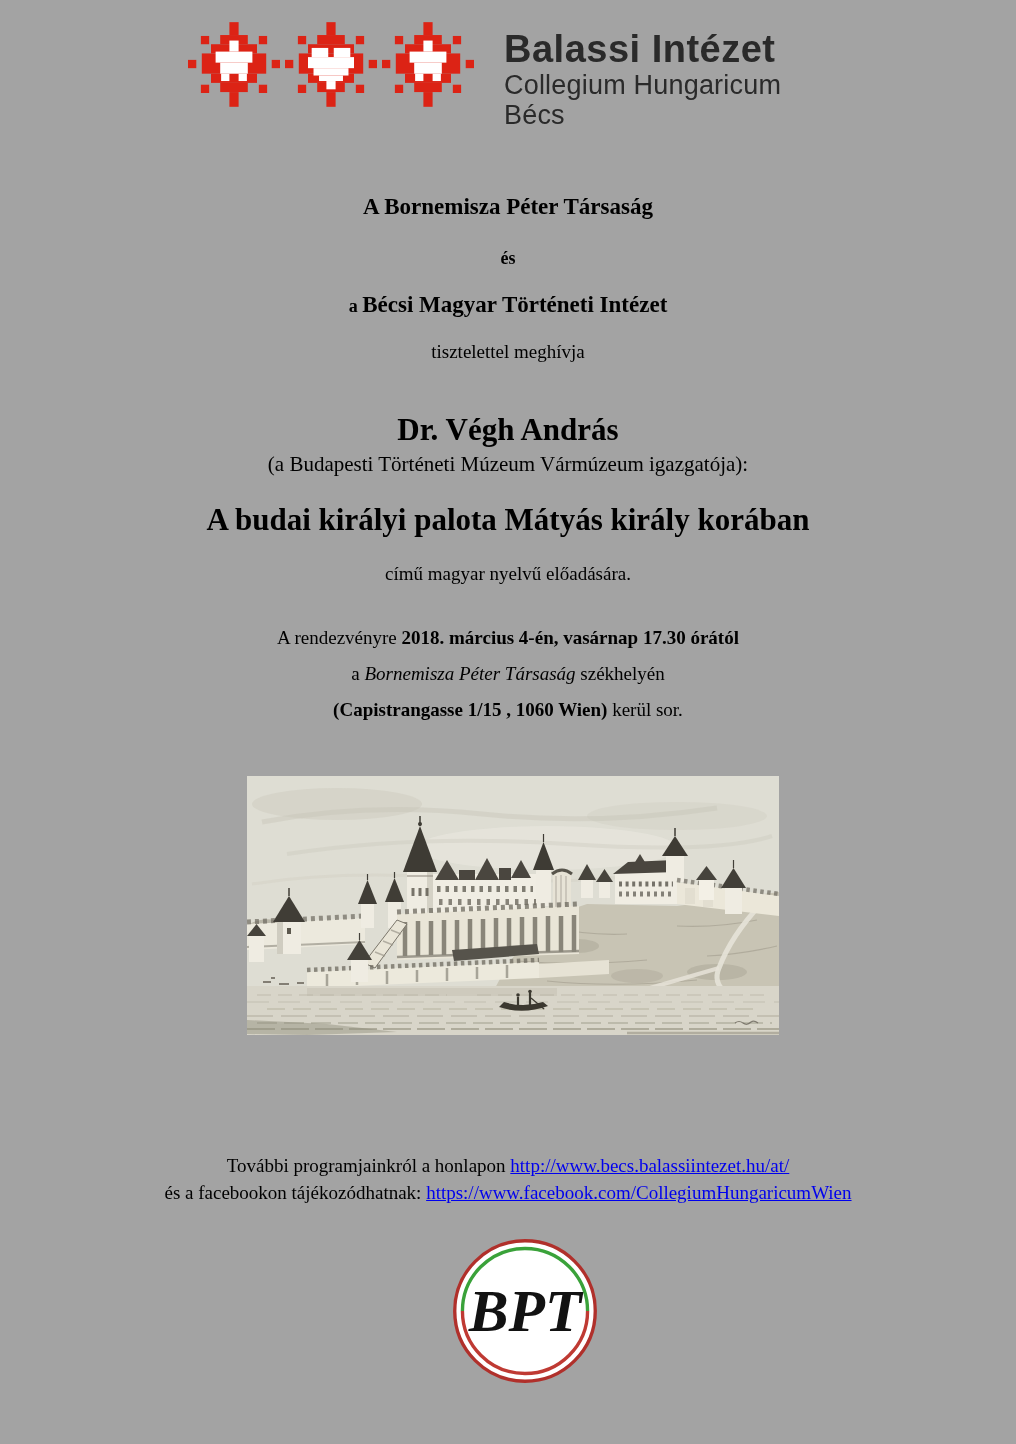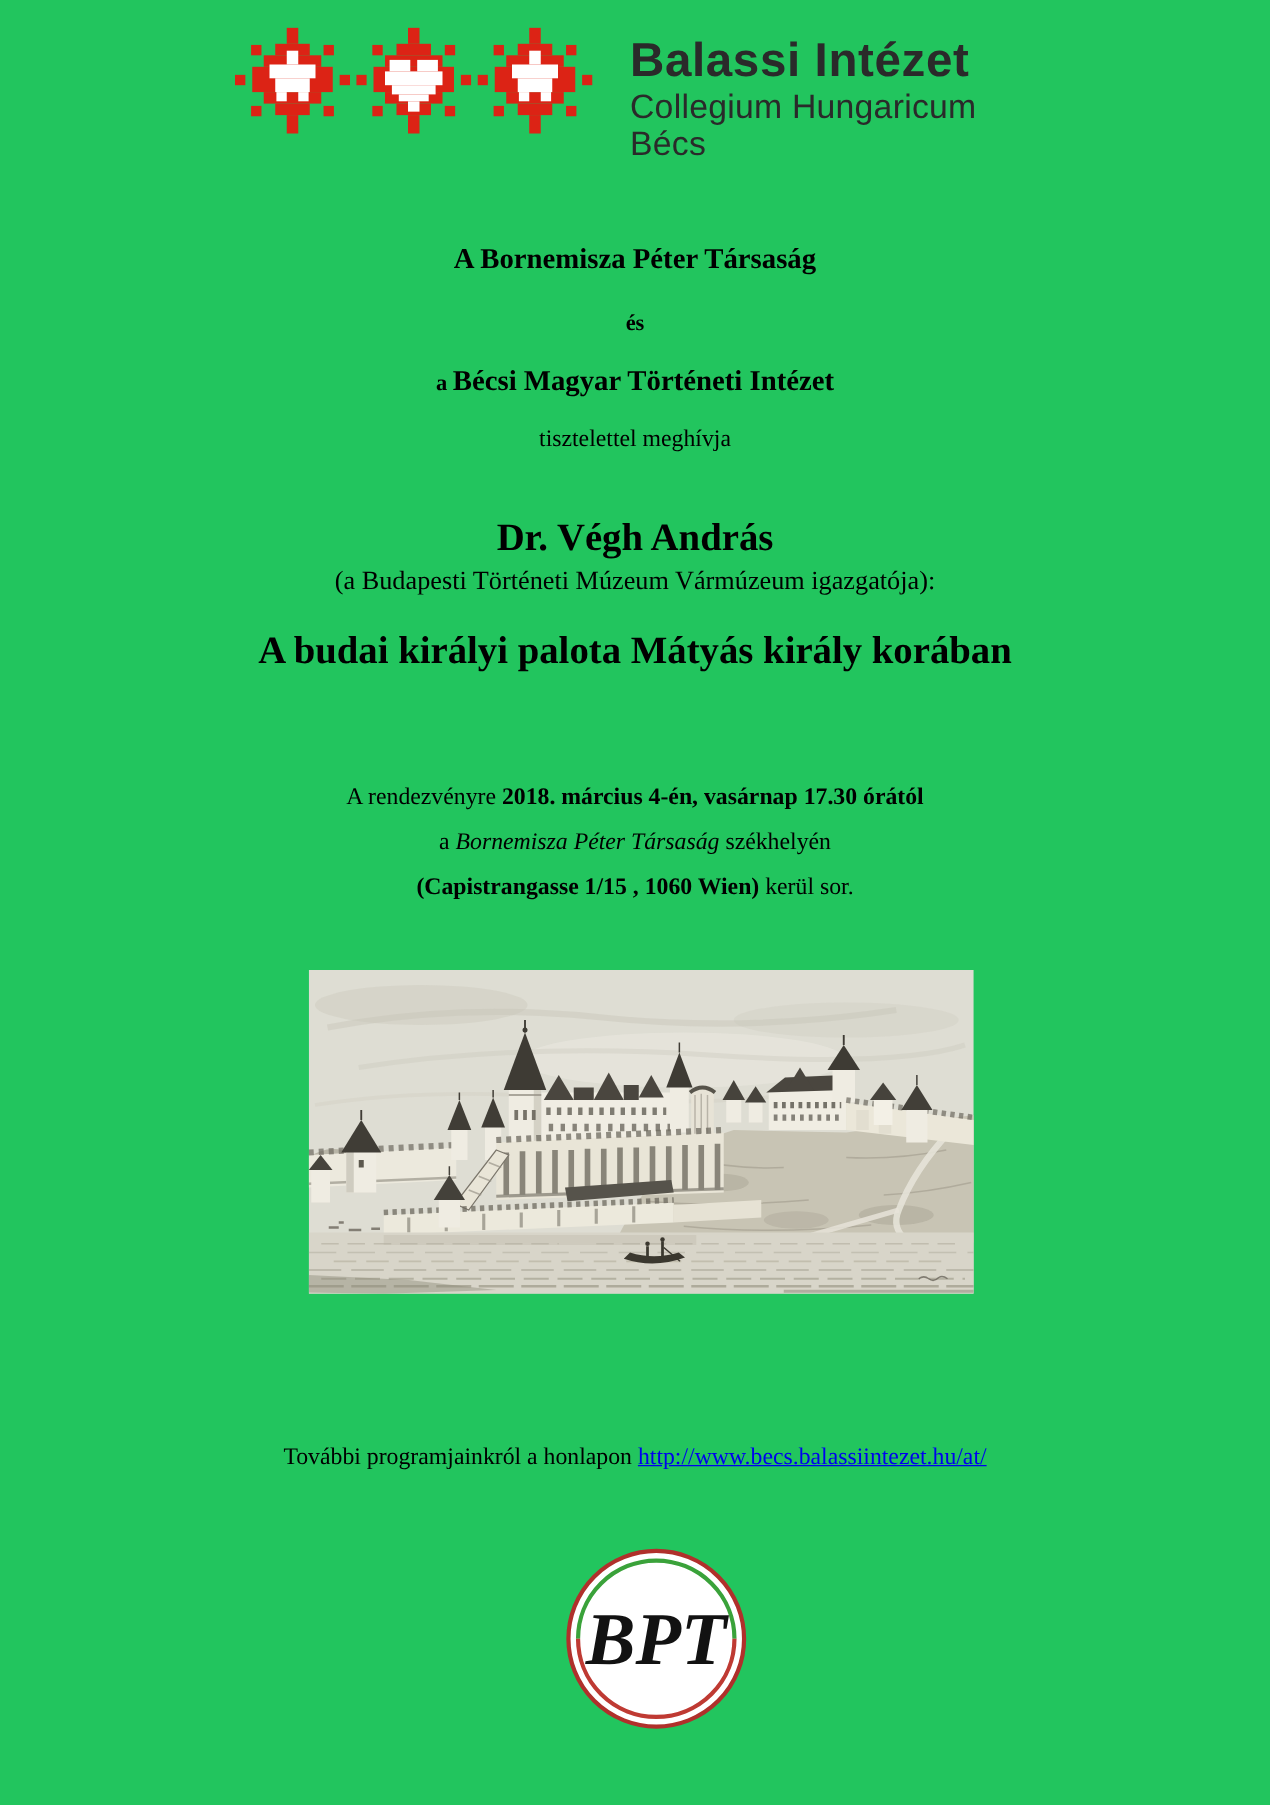--- a/index.html
+++ b/index.html
@@ -1,16 +1,16 @@
 <!DOCTYPE html>
 <html style="--motif-red: #dc2315; --brand-text: #2a2a2a; --link-blue: #0000ee; --bpt-ring-outer: #b0302b; --bpt-ring-green: #3aa23a; --bpt-ring-red: #bf3a33;"><head>
 <meta charset="utf-8">
 <style>
   html,body{margin:0;padding:0;background:#ffffff;}
-  .page{position:relative;width:1016px;height:1444px;background:#22c55e;
+  .page{position:relative;width:1016px;height:1444px;background:#a3a3a3;
         font-family:"Liberation Serif",serif;color:#000;overflow:hidden;}
 
   
   .logo-row{position:absolute;top:22px;left:188px;display:flex;align-items:flex-start;}
   .motifs{display:flex;gap:5px;}
   .motif{display:block;}
   .mb{fill:var(--motif-red);}
   .brand-text{margin-left:30px;padding-top:6px;font-family:"Liberation Sans",sans-serif;color:var(--brand-text);}
   .brand{font-size:38px;font-weight:600;line-height:42px;letter-spacing:.5px;}
   .brand-sub{font-size:27px;line-height:30px;font-weight:400;letter-spacing:.2px;}
@@ -123,20 +123,21 @@
     </div>
   </header>
 
   <div class="t org1">A Bornemisza Péter Társaság</div>
   <div class="t conj">és</div>
   <div class="t org2"><span class="article">a </span><span>Bécsi Magyar Történeti Intézet</span></div>
   <div class="t invite">tisztelettel meghívja</div>
   <div class="t speaker">Dr. Végh András</div>
   <div class="t role">(a Budapesti Történeti Múzeum Vármúzeum igazgatója):</div>
   <div class="t lecture">A budai királyi palota Mátyás király korában</div>
+  <div class="t subline">című magyar nyelvű előadására.</div>
 
   <div class="t event">
     <div><span>A rendezvényre </span><b>2018. március 4-én, vasárnap 17.30 órától</b></div>
     <div><span>a </span><i>Bornemisza Péter Társaság</i><span> székhelyén</span></div>
     <div><b>(Capistrangasse 1/15 , 1060 Wien)</b><span> kerül sor.</span></div>
   </div>
 
   <figure class="engraving">
     <svg width="532" height="259" viewBox="0 0 532 259" role="img">
       <rect x="0" y="0" width="532" height="259" fill="#deddd3"></rect>
@@ -243,20 +244,21 @@
       <path d="M283,217 L283,229" stroke="#3b382f" stroke-width="2.2"></path>
       <circle cx="283" cy="215.5" r="1.8" fill="#3b382f"></circle>
       <path d="M284,222 L297,233" stroke="#3b382f" stroke-width="1.2"></path>
       <path d="M488,247 q4,-3 8,0 q4,3 8,-1 q3,-2 7,1" fill="none" stroke="#6b675c" stroke-width="1.2" opacity="0.8"></path>
     </svg>
   </figure>
 
 
   <div class="t prog">
     <div><span>További programjainkról a honlapon </span><a class="link" href="#">http://www.becs.balassiintezet.hu/at/</a></div>
+    <div><span>és a facebookon tájékozódhatnak: </span><a class="link" href="#">https://www.facebook.com/CollegiumHungaricumWien</a></div>
   </div>
 
   <div class="bpt">
     <svg width="154" height="154" viewBox="0 0 160 160">
       <circle cx="80" cy="80" r="73" fill="#ffffff" stroke="var(--bpt-ring-outer)" stroke-width="3.5"></circle>
       <path d="M15,80 A65,65 0 0 1 145,80" fill="none" stroke="var(--bpt-ring-green)" stroke-width="3.5"></path>
       <path d="M145,80 A65,65 0 0 1 15,80" fill="none" stroke="var(--bpt-ring-red)" stroke-width="3.5"></path>
       <text x="80" y="101" text-anchor="middle" font-size="62" class="bpt-text" fill="#121212">BPT</text>
     </svg>
   </div>

